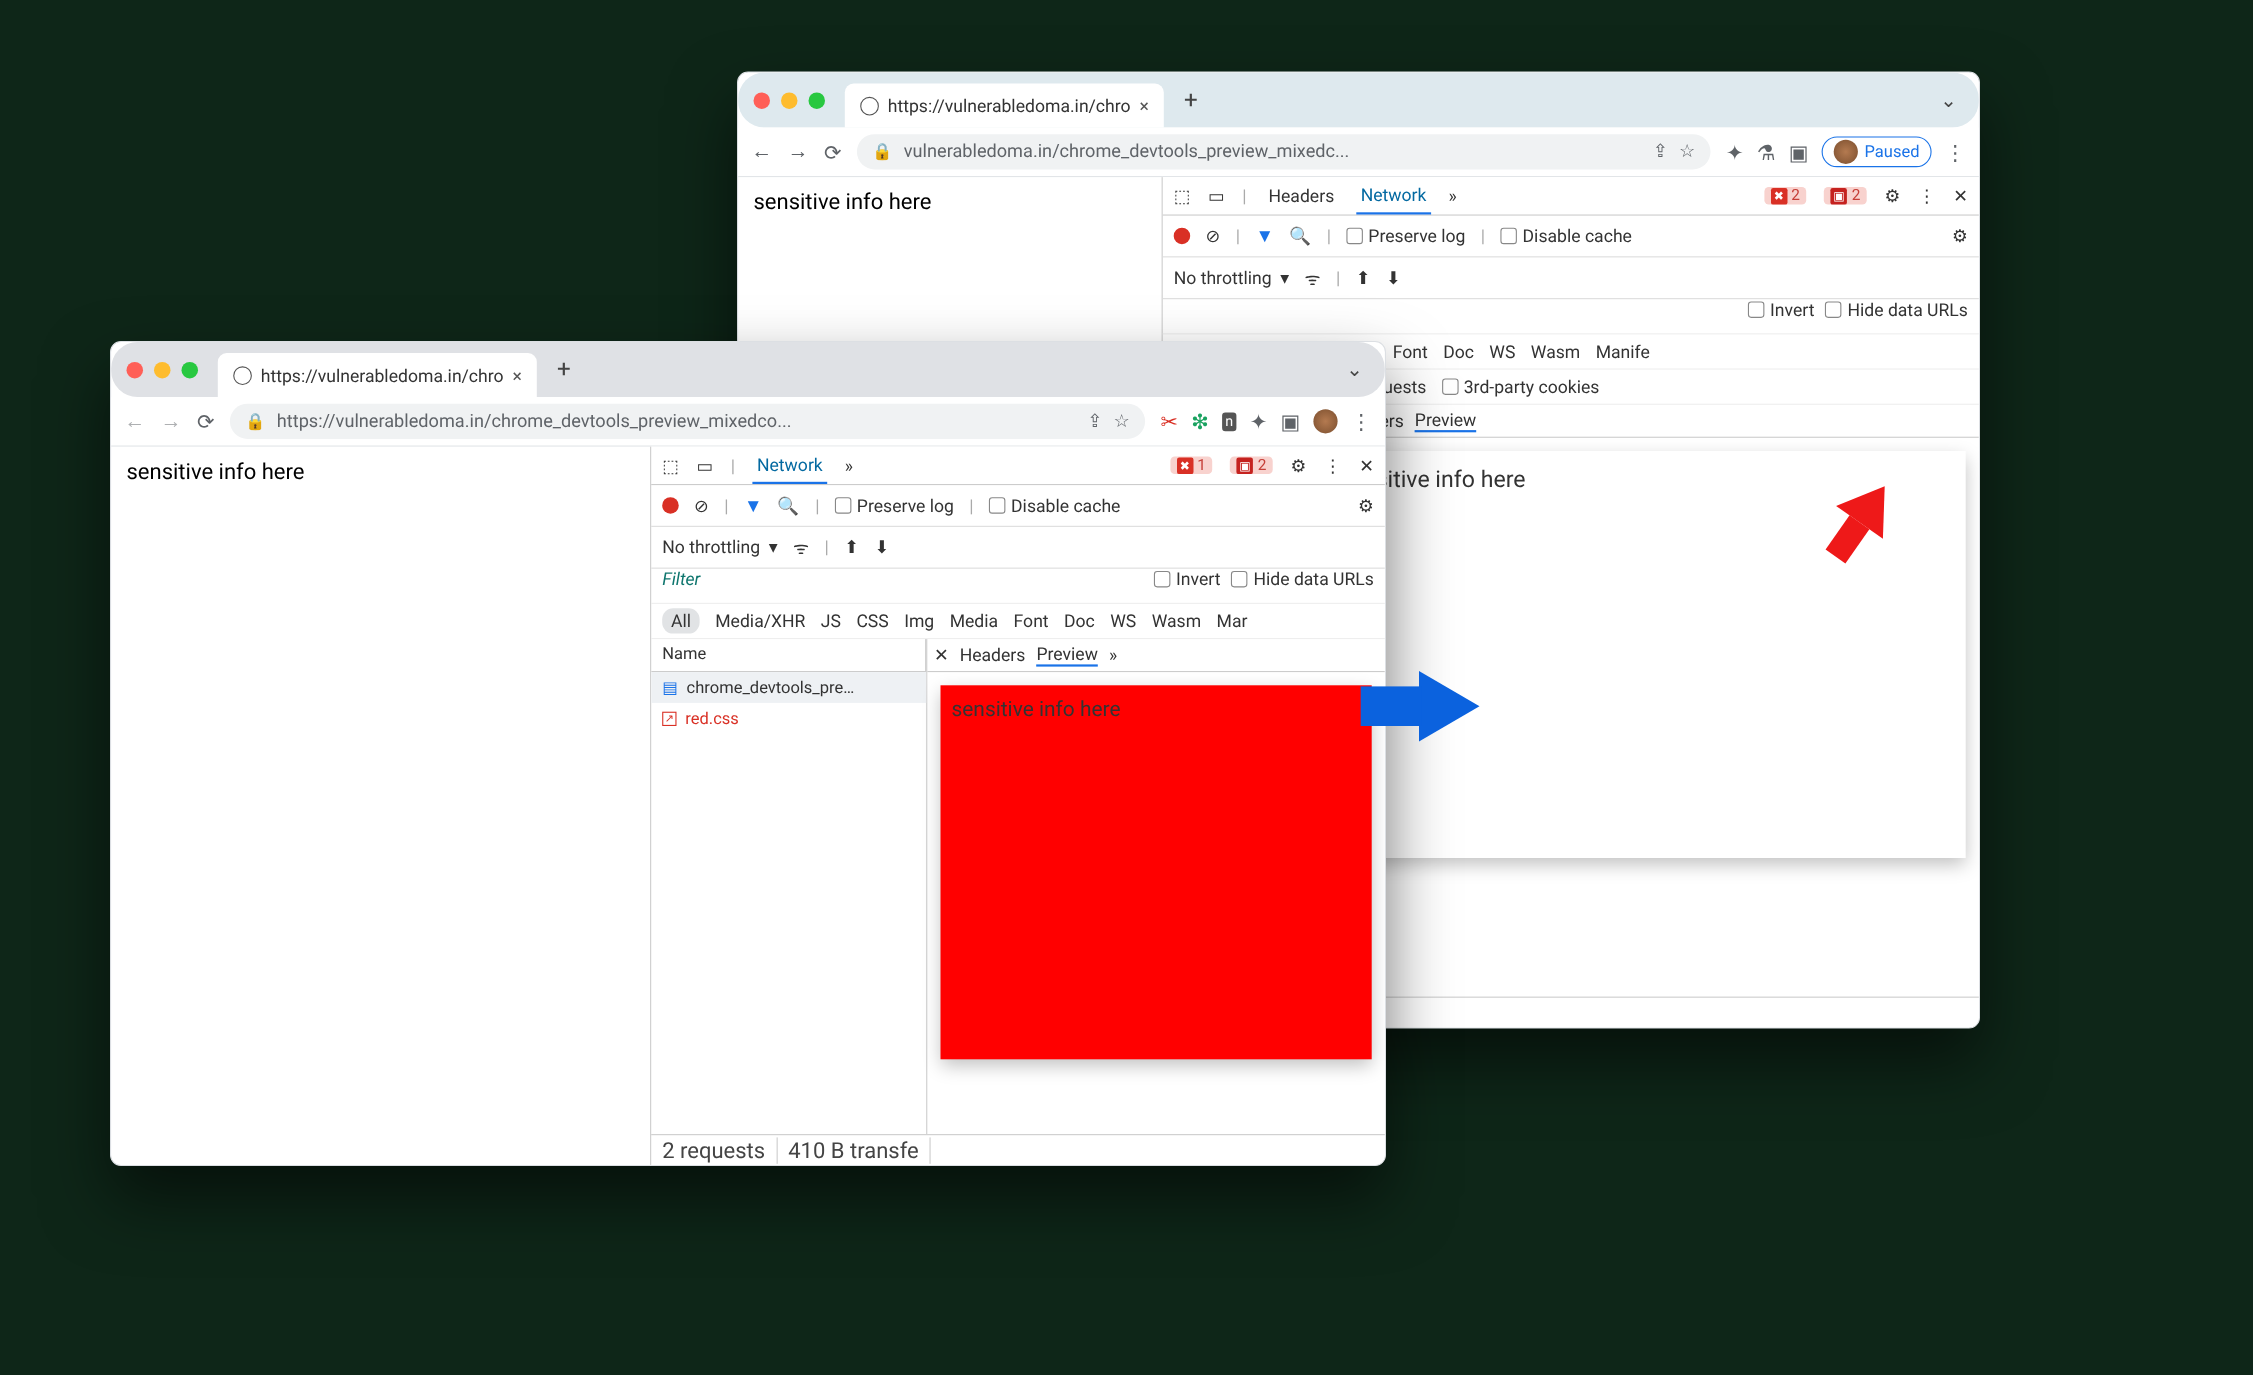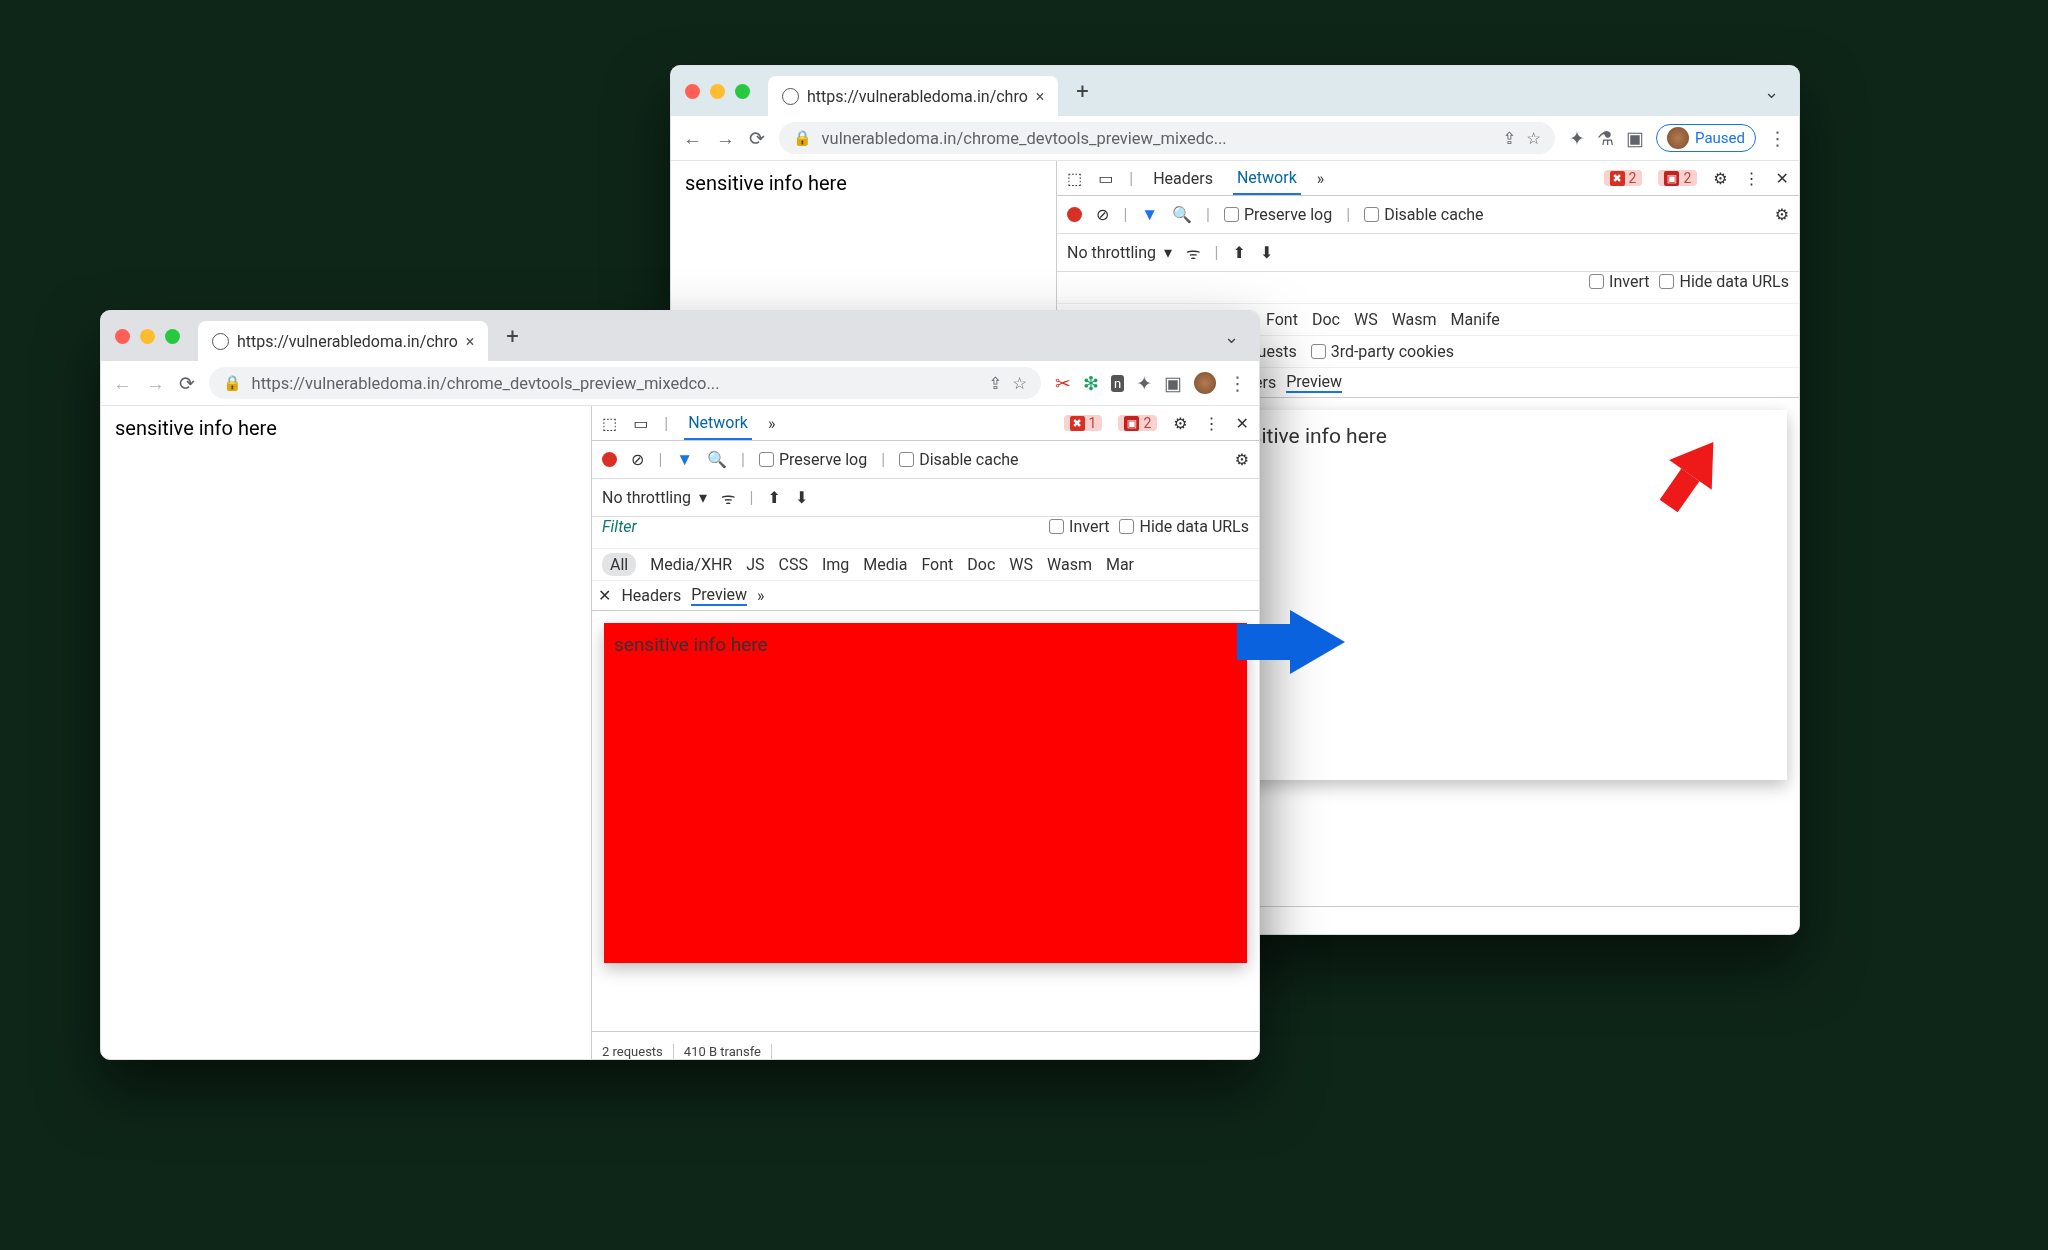--- a/index.html
+++ b/index.html
@@ -1,18 +1,18 @@
 <!DOCTYPE html>
 <html><head>
 <meta charset="utf-8">
 <style>
   * { box-sizing: border-box; margin: 0; padding: 0; font-family: -apple-system, "Segoe UI", Roboto, Arial, sans-serif; }
   body { background: #0e2618; width: 2048px; height: 1250px; position: relative; }
   .window { position: absolute; background: #fff; border-radius: 10px; box-shadow: 0 30px 60px rgba(0,0,0,.55); overflow: hidden; border: 1px solid #dcdfe3; }
-  .titlebar { display: flex; align-items: center; height: 50px; background: #dee9ee; padding: 0 14px; gap: 8px; }
+  .titlebar { display: flex; align-items: center; height: 50px; background: #dee9ee; padding: 0 14px; gap: 8px; border-radius: 24px; }
   .traffic { display: flex; gap: 10px; }
   .dot { width: 15px; height: 15px; border-radius: 50%; }
   .dot.r { background: #ff5f57; } .dot.y { background: #febc2e; } .dot.g { background: #28c840; }
   .tab { display: flex; align-items: center; background: #fff; border-radius: 8px 8px 0 0; height: 40px; padding: 0 14px; margin-left: 10px; gap: 8px; font-size: 16px; color: #333; max-width: 320px; align-self: flex-end; }
   .tab .x { color: #555; font-size: 16px; }
   .plus { margin-left: 10px; font-size: 22px; color: #444; }
   .chev { margin-left: auto; margin-right: 6px; color: #444; font-size: 18px; }
   .toolbar { display: flex; align-items: center; height: 45px; padding: 0 12px; gap: 14px; border-bottom: 1px solid #e2e5e8; background: #fff; }
   .tb-icon { color: #5f6368; font-size: 19px; }
   .addr { flex: 1; background: #f0f2f3; border-radius: 20px; height: 32px; display: flex; align-items: center; padding: 0 14px; font-size: 16.5px; color: #5f6368; gap: 10px; overflow: hidden; white-space: nowrap; }
@@ -36,21 +36,21 @@
   .table-head { display:flex; height:30px; border-bottom:1px solid #ccc; font-size:15px; flex-shrink:0;}
   .th-name { flex:0 0 250px; padding:4px 10px; border-right:1px solid #ccc; }
   .detail-tabs { display:flex; align-items:center; height:30px; gap:10px; padding:0 6px; border-bottom:1px solid #ccc;}
   .detail-tabs .active { border-bottom:2px solid #1a73e8; }
   .list-col { flex:0 0 250px; border-right:1px solid #ccc; font-size:15px; }
   .list-row { display:flex; align-items:center; gap:8px; padding:4px 10px; height:28px; }
   .preview-col { flex:1; padding:12px; }
   .preview-box { box-shadow: 0 6px 16px rgba(0,0,0,.25); }
   .pv-red { background:#ff0000; padding:10px; font-family:"Times New Roman",serif; font-size:19px; }
   .pv-white { background:#fff; padding:14px 18px; font-family:"Times New Roman",serif; font-size:21px; box-shadow:0 6px 16px rgba(0,0,0,.25); }
-  .status-row { display:flex; align-items:flex-end; height:28px; border-top:1px solid #ccc; font-size:13px; color:#444; flex-shrink:0;}
+  .status-row { display:flex; align-items:center; height:28px; border-top:1px solid #ccc; font-size:20px; color:#444; flex-shrink:0;}
   .status-row span { padding:0 10px; border-right:1px solid #ccc; }
   .paused { border:1px solid #1a73e8; border-radius:14px; padding:2px 10px; color:#1a73e8; display:flex; align-items:center; gap:6px; font-size:15px; }
   .avatar { width:22px;height:22px;border-radius:50%; background: radial-gradient(circle,#b47a50,#7a4e2e); }
   .globe { width:17px;height:17px;border-radius:50%;border:1.6px solid #555; position:relative; }
   .lockic { font-size:15px; }
   .blue-arrow { position:absolute; width:0;height:0; border-top:32px solid transparent; border-bottom:32px solid transparent; border-left:55px solid #0b62de; }
   .blue-arrow::before { content:""; position:absolute; left:-108px; top:-18px; width:55px; height:36px; background:#0b62de; }
   .red-arrow { position:absolute; transform: rotate(35deg); }
   .red-arrow-head { width:0;height:0;border-left:26px solid transparent;border-right:26px solid transparent;border-bottom:40px solid #ee1919; }
   .red-arrow-stem { width:22px; height:38px; background:#ee1919; margin-left:15px; }
@@ -278,20 +278,33 @@
         <span>CSS</span>
         <span>Img</span>
         <span>Media</span>
         <span>Font</span>
         <span>Doc</span>
         <span>WS</span>
         <span>Wasm</span>
         <span>Mar</span>
       </div>
       <div style="display:flex; flex:1; overflow:hidden;">
+        <div class="list-col">
+          <div class="table-head">
+              <div class="th-name">Name</div>
+            </div>
+          <div class="list-row" style="background:#eef1f4">
+            <span style="color:#1a73e8">▤</span>
+            <span>chrome_devtools_pre…</span>
+          </div>
+          <div class="list-row" style="color:#d93025">
+            <span style="border:1.5px solid #d93025;width:13px;height:13px;display:inline-flex;align-items:center;justify-content:center;font-size:10px">↗</span>
+            <span>red.css</span>
+          </div>
+        </div>
         <div style="flex:1; display:flex; flex-direction:column;">
           <div class="detail-tabs">
             <span>✕</span>
             <span>Headers</span>
             <span class="active">Preview</span>
             <span>»</span>
           </div>
           <div class="preview-col">
             <div class="preview-box pv-red" style="height:340px">
               <span>sensitive info here</span>

